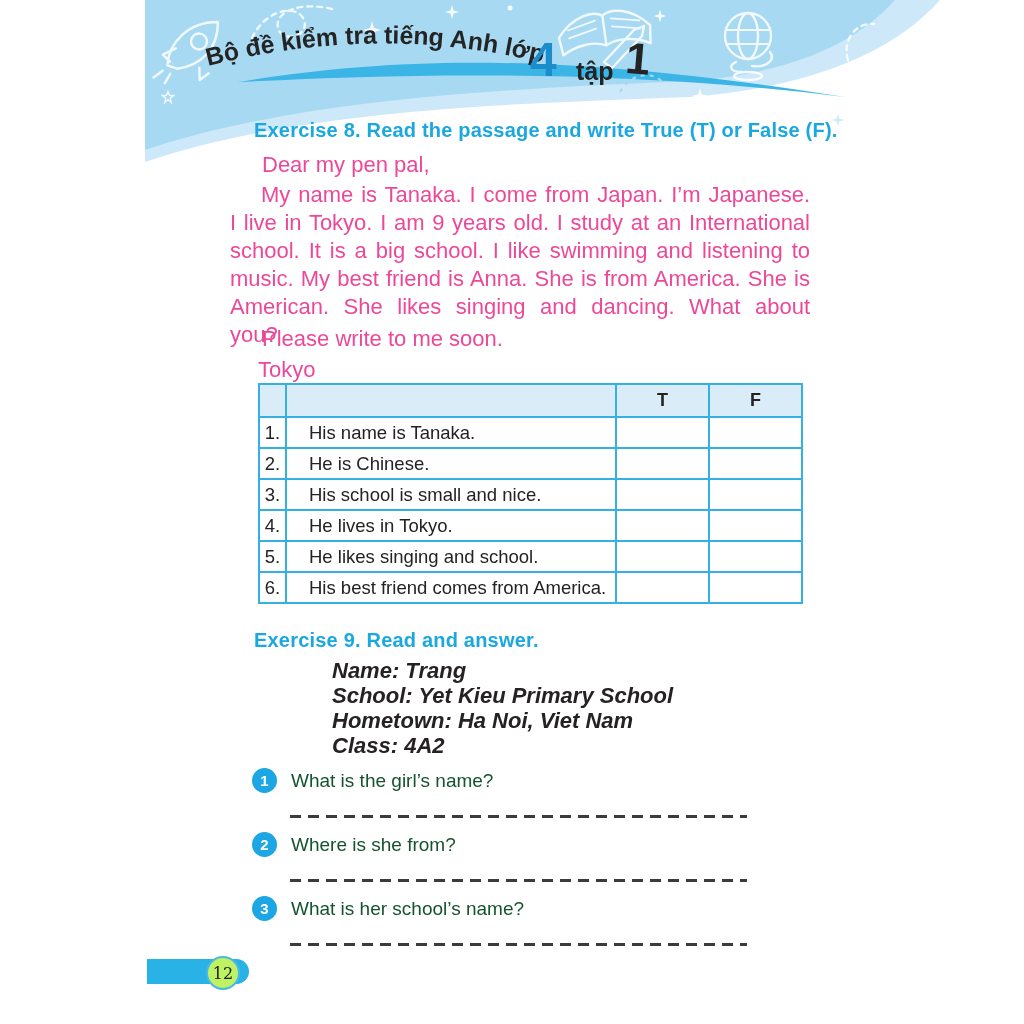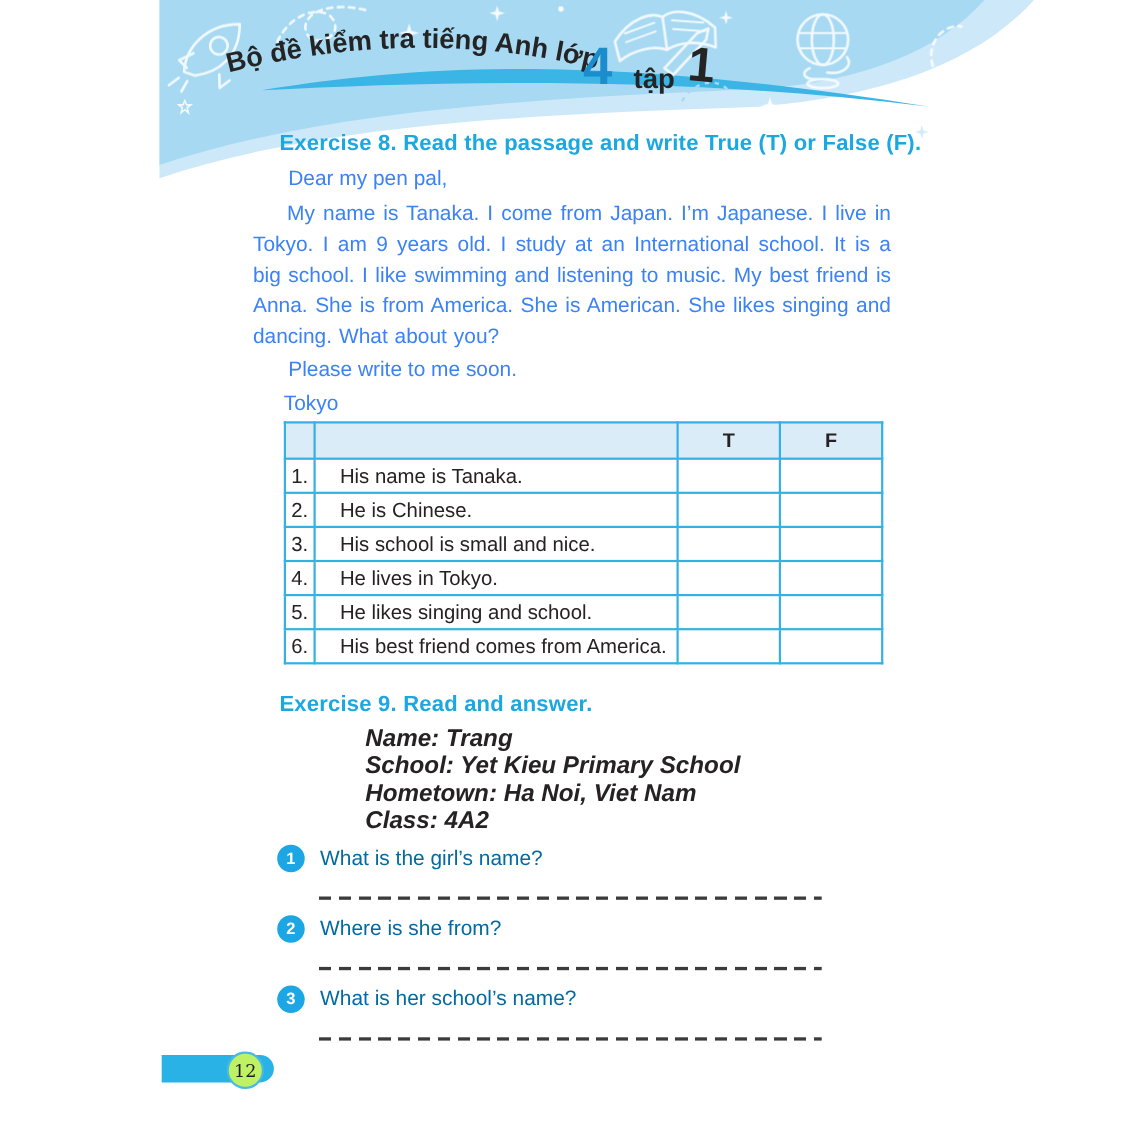--- a/index.html
+++ b/index.html
@@ -8,21 +8,21 @@
 
   
   .banner{position:absolute;left:0;top:0;width:1024px;height:230px;}
 
   
   .ex-title{position:absolute;left:230px;font-size:20px;font-weight:bold;color:#1ba7e0;letter-spacing:.2px;margin-left:24px;}
   #ex8-title{top:119px;}
   #ex9-title{top:629px;}
 
   
-  .body-text{color:#3b82f6;font-size:19px;}
+  .body-text{color:#ec4899;font-size:22px;}
   #salutation{position:absolute;left:262px;top:152px;}
   #passage{position:absolute;left:230px;top:181px;width:580px;line-height:28px;text-align:justify;text-indent:31px;word-spacing:1px;}
   #closing{position:absolute;left:262px;top:326px;}
   #signature{position:absolute;left:258px;top:357px;}
 
   
   #tf-table{position:absolute;left:258px;top:383px;border-collapse:collapse;table-layout:fixed;}
   #tf-table td,#tf-table th{border:2px solid #35b0e2;padding:0;font-size:18.5px;color:#262223;}
   #tf-table th{background:#d9ecf8;height:31px;font-size:18px;font-weight:bold;text-align:center;}
   #tf-table td{height:29px;}
@@ -30,21 +30,21 @@
   #tf-table .col-stmt{width:330px;}
   #tf-table .col-tf{width:93px;}
   #tf-table td.num{text-align:center;}
   #tf-table td.stmt{padding-left:22px;}
 
   
   #profile{position:absolute;left:332px;top:658px;font-size:22px;font-weight:bold;color:#262223;line-height:25px;font-style:italic;}
   .question-row{position:absolute;left:252px;display:flex;align-items:center;gap:14px;height:25px;}
   .q-badge{width:25px;height:25px;border-radius:50%;background:#1ca6e4;color:#ffffff;
            font-size:15px;font-weight:bold;display:flex;align-items:center;justify-content:center;flex:0 0 25px;}
-  .q-text{font-size:19px;color:#0369a1;}
+  .q-text{font-size:19px;color:#14532d;}
   .answer-line{position:absolute;left:290px;width:457px;height:3px;
                background:repeating-linear-gradient(90deg,#3b3b3b 0 11px,transparent 11px 18px);}
   #q1{top:768px;} #a1{top:815px;}
   #q2{top:832px;} #a2{top:879px;}
   #q3{top:896px;} #a3{top:943px;}
 
   
   #page-pill{position:absolute;left:147px;top:959px;width:102px;height:25px;background:#29b2e5;border-radius:0 13px 13px 0;}
   #page-circle{position:absolute;left:206px;top:956px;width:30px;height:30px;border-radius:50%;
                background:#bef264;border:2px solid #49b8e6;display:flex;align-items:center;justify-content:center;

